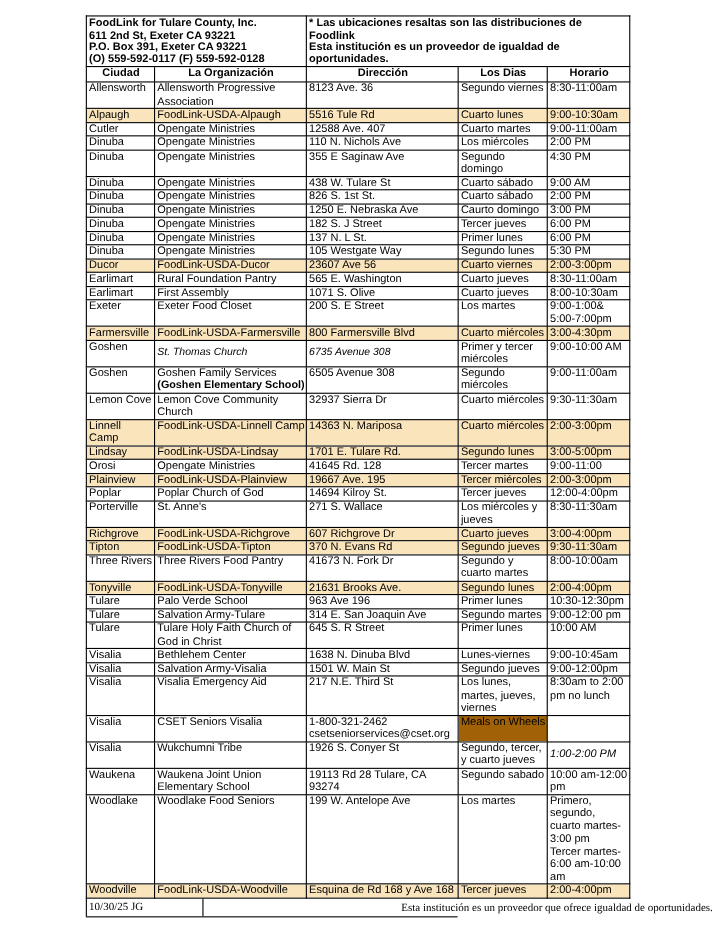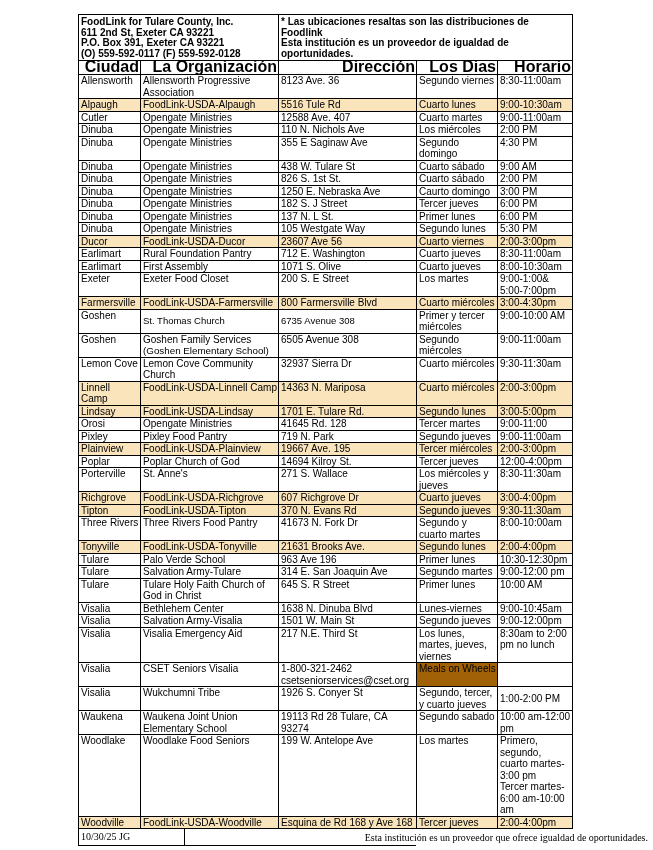--- a/index.html
+++ b/index.html
@@ -2,28 +2,28 @@
 <html><head>
 <meta charset="utf-8">
 <style>
   html,body { margin:0; padding:0; background:#fff; }
   .page { position:relative; width:653px; height:850px; background:#ffffff; overflow:hidden;
           font-family:"Liberation Sans", sans-serif; color:#000; }
   .content { position:absolute; left:78px; top:14px; width:570px; }
   table.dist { width:494px; table-layout:fixed; border-collapse:collapse; }
   td, th { border:1px solid #000; font-size:10px; line-height:11.5px; padding:0 1px 0 2px;
            vertical-align:top; overflow:hidden; word-wrap:break-word; }
-  th { text-align:right; font-weight:bold; font-size:16px; height:13px; }
+  th { text-align:center; font-weight:bold; font-size:10px; height:13px; }
   .info-cell, .notice-cell { font-weight:bold; font-size:10px; line-height:10.5px; padding:2px 2px 1px 2px; height:40px; }
   .hl > td { background:#FAE4BC; }
   .yellow-cell { background:#a16207;margin-left:10px; }
   .pre { white-space:pre-line; }
   .small { font-size:9.5px; }
-  .vmid { vertical-align:middle; }
-  .org-bold { font-weight:normal; font-size:9.8px; }
+  .vmid { vertical-align:middle;font-style:italic; }
+  .org-bold { font-weight:bold; font-size:9.8px; }
   .footer { position:relative; width:570px; height:18px; font-family:"Liberation Serif", serif; font-size:10px; line-height:13px; }
   .footer-left-region { display:flex; width:338px; height:16px; border-bottom:1px solid #000; }
   .footer-date-cell { width:107px; box-sizing:border-box; border-left:1px solid #000; border-right:1px solid #000; padding:1px 2px 0 2px; }
   .footer-notice { position:absolute; right:0; top:2px; white-space:nowrap; }
 </style>
 </head>
 <body>
 
 <div class="page">
   <div class="content">
@@ -138,21 +138,21 @@
           <tr class="hl">
             <td>Ducor</td>
             <td>FoodLink-USDA-Ducor</td>
             <td class="pre">23607 Ave 56</td>
             <td>Cuarto viernes</td>
             <td class="pre">2:00-3:00pm</td>
           </tr>
           <tr>
             <td>Earlimart</td>
             <td>Rural Foundation Pantry</td>
-            <td class="pre">712 E. Washington</td>
+            <td class="pre">565 E. Washington</td>
             <td>Cuarto jueves</td>
             <td class="pre">8:30-11:00am</td>
           </tr>
           <tr>
             <td>Earlimart</td>
             <td>First Assembly</td>
             <td class="pre">1071 S. Olive</td>
             <td>Cuarto jueves</td>
             <td class="pre">8:00-10:30am</td>
           </tr>
@@ -206,27 +206,20 @@
             <td>Segundo lunes</td>
             <td class="pre">3:00-5:00pm</td>
           </tr>
           <tr>
             <td>Orosi</td>
             <td>Opengate Ministries</td>
             <td class="pre">41645 Rd. 128</td>
             <td>Tercer martes</td>
             <td class="pre">9:00-11:00</td>
           </tr>
-          <tr>
-            <td>Pixley</td>
-            <td>Pixley Food Pantry</td>
-            <td class="pre">719 N. Park</td>
-            <td>Segundo jueves</td>
-            <td class="pre">9:00-11:00am</td>
-          </tr>
           <tr class="hl">
             <td>Plainview</td>
             <td>FoodLink-USDA-Plainview</td>
             <td class="pre">19667 Ave. 195</td>
             <td>Tercer miércoles</td>
             <td class="pre">2:00-3:00pm</td>
           </tr>
           <tr>
             <td>Poplar</td>
             <td>Poplar Church of God</td>

